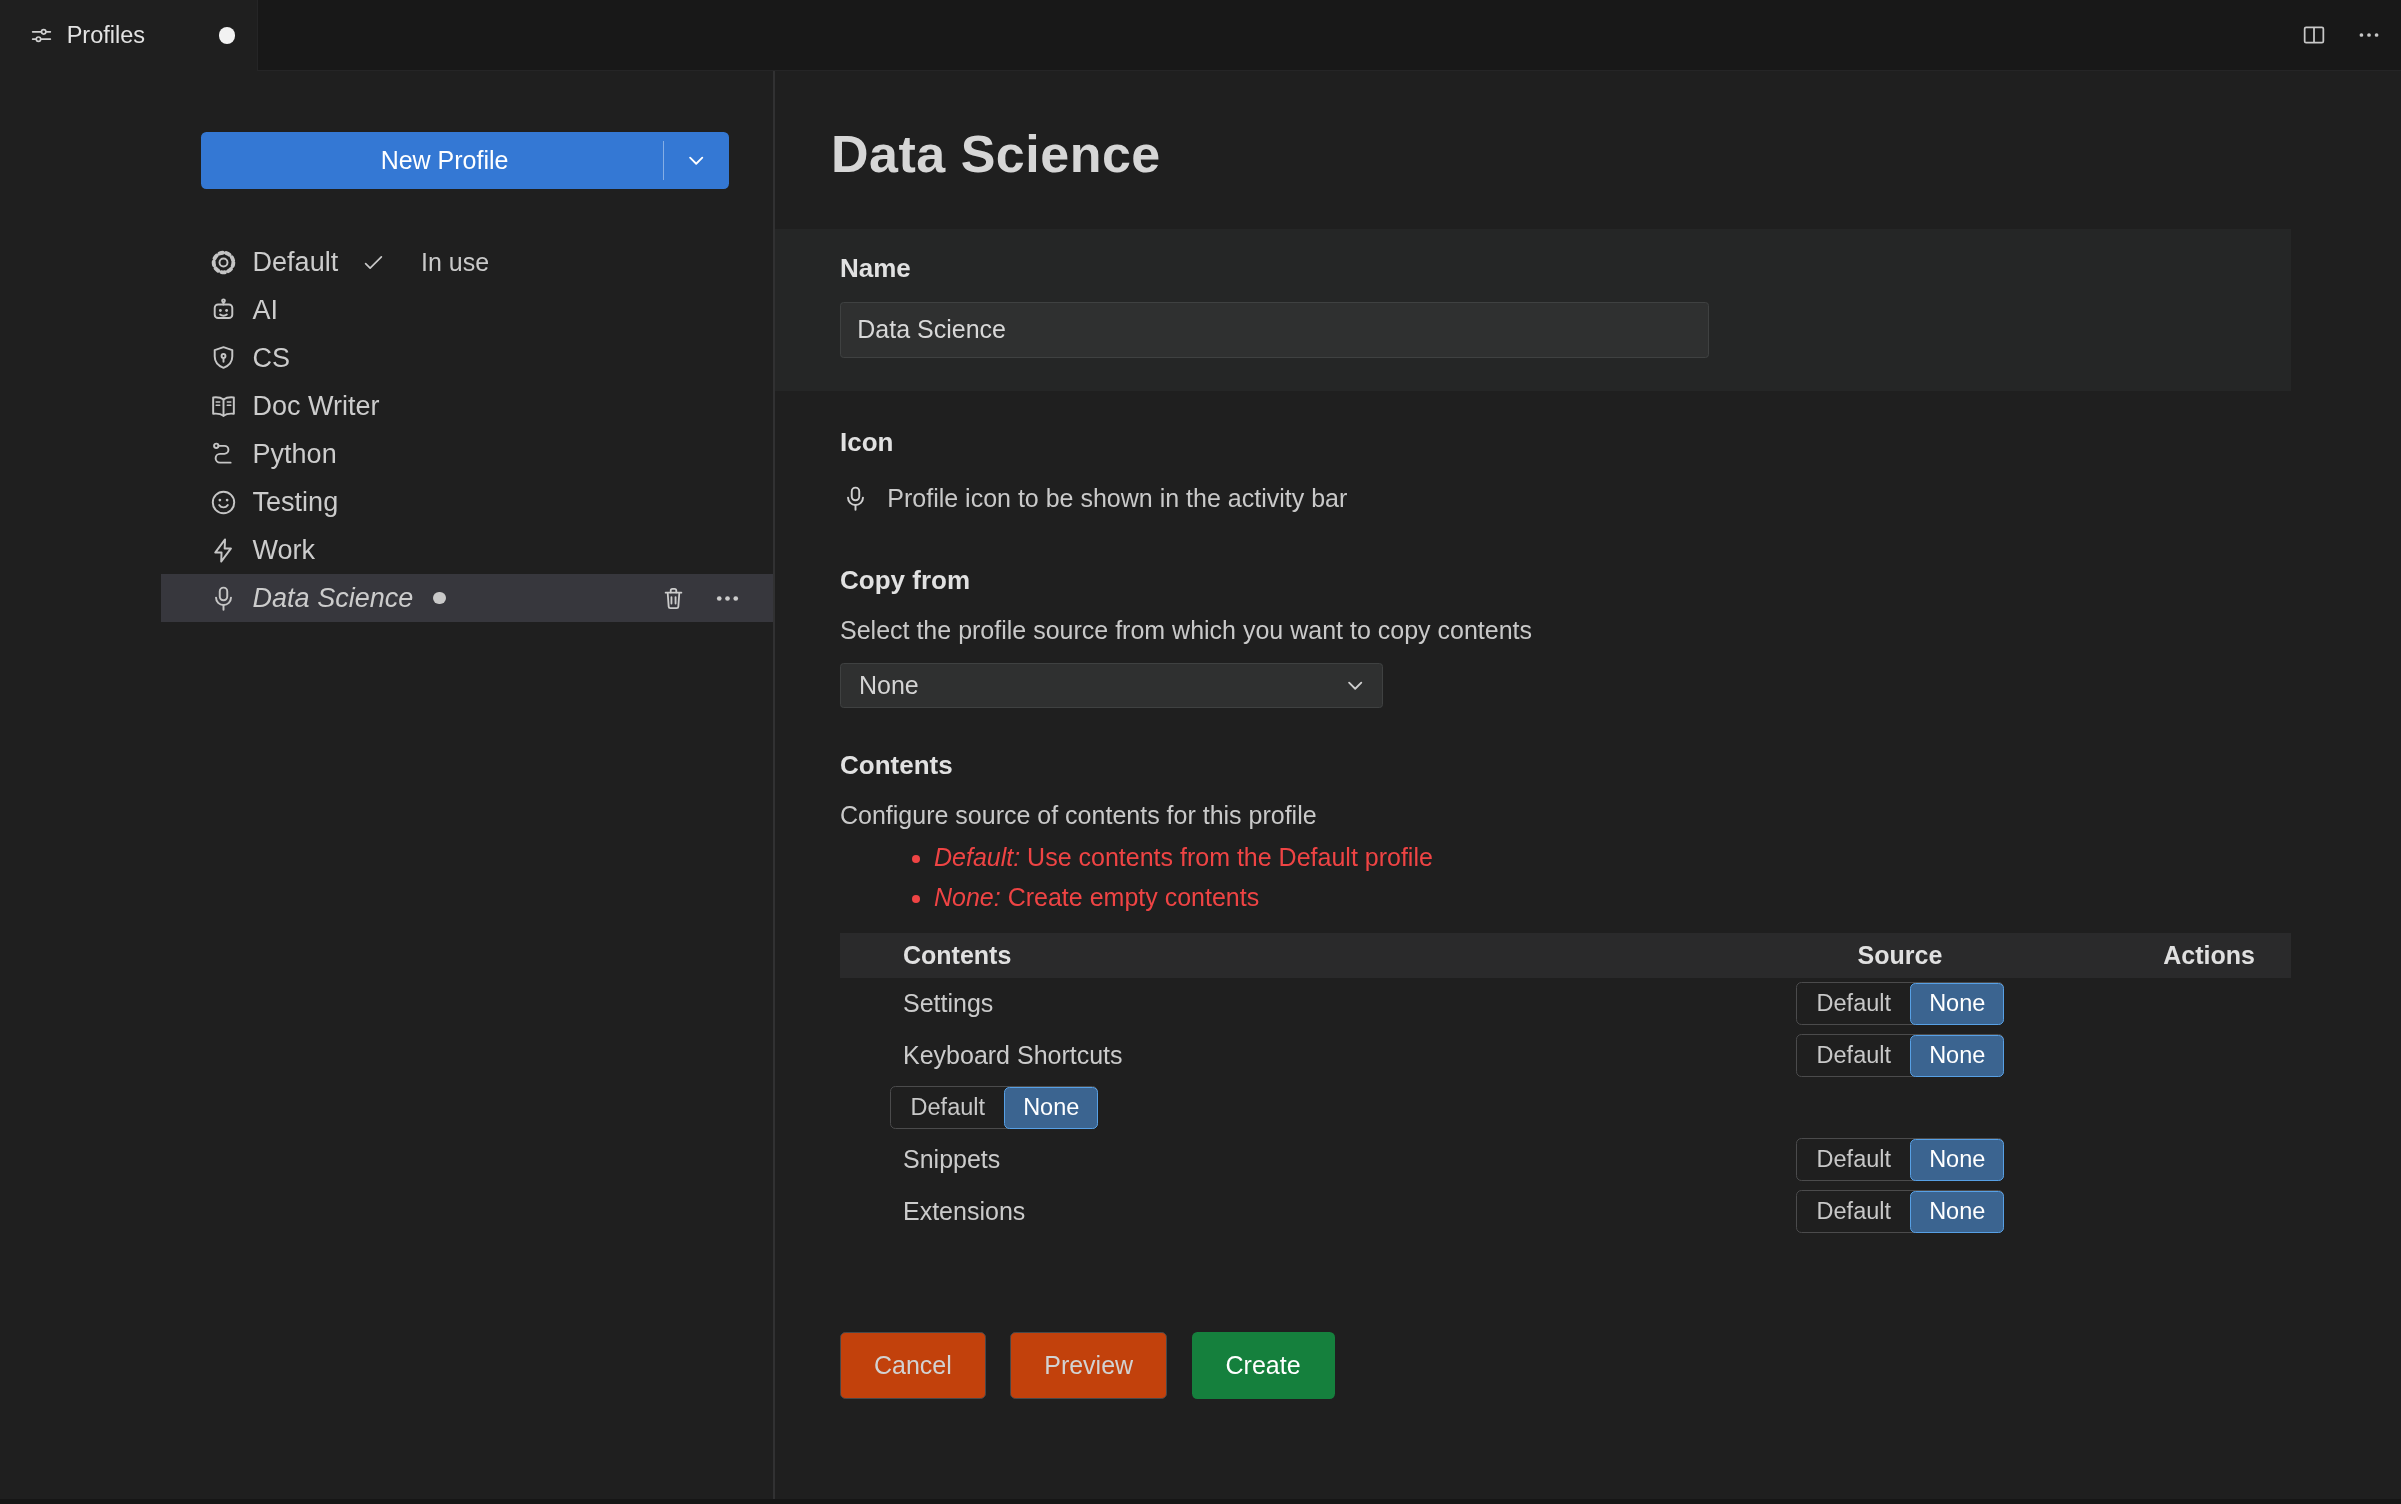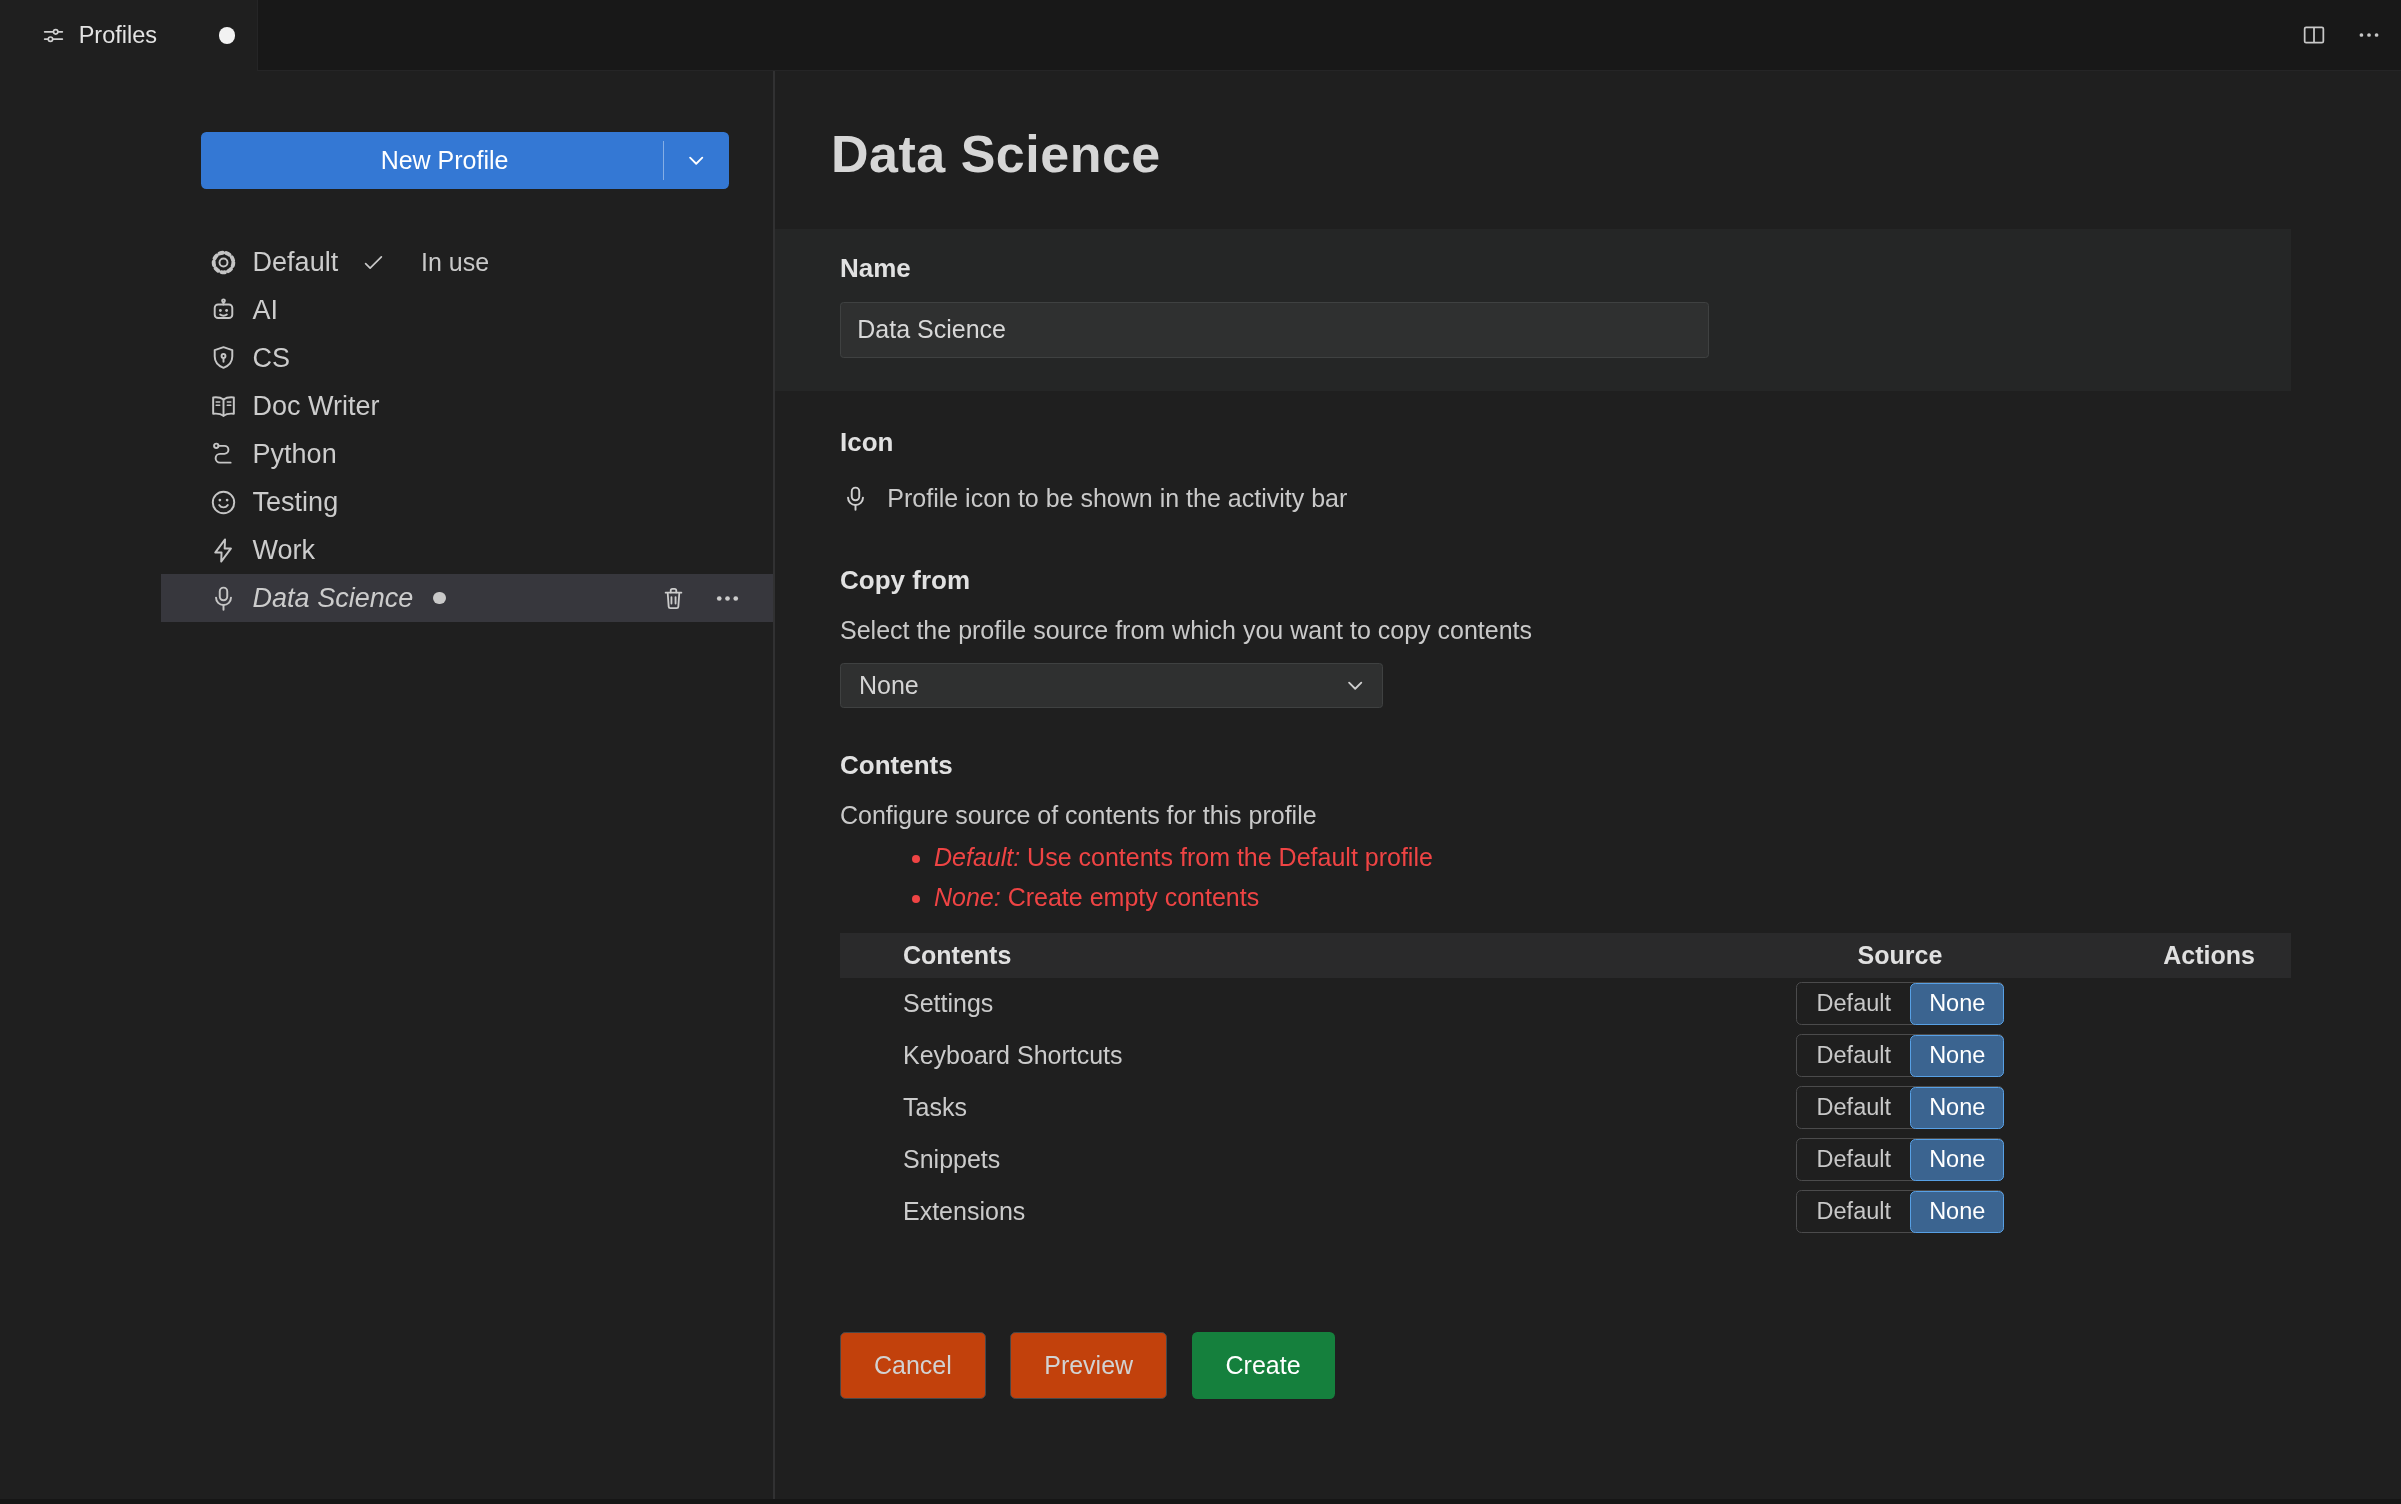--- a/index.html
+++ b/index.html
@@ -13,21 +13,21 @@
   svg { display:block; width:100%; height:100%; }
 
   
   .tabbar {
     position:absolute; top:0; left:0; width:2401px; height:71px;
     background:#181818; border-bottom:0.9px solid #252526;
     display:flex; align-items:stretch;
   }
   .tab {
     width:258px; background:#1f1f1f; border-right:0.9px solid #252526;
-    display:flex; align-items:center; padding:0 22px 0 41px;
+    display:flex; align-items:center; padding:0 22px 0 29px;
     position:relative; margin-bottom:-0.9px; cursor:pointer;
   }
   .tab-icon { width:25px; height:25px; color:#d0d0d0; flex:none; }
   .tab-label { margin-left:12.7px; font-size:23.5px; color:#e3e3e3; }
   .tab-dirty {
     width:16.3px; height:16.3px; border-radius:50%; background:#f2f2f2;
     margin-left:auto; flex:none;
   }
   .tabbar-actions {
     margin-left:auto; display:flex; align-items:center; gap:27px; padding-right:18px;
@@ -377,21 +377,20 @@
             <div class="col-contents cell-label">Keyboard Shortcuts</div>
             <div class="col-source">
               <div class="toggle">
                 <span class="seg">Default</span>
                 <span class="seg active">None</span>
               </div>
             </div>
             <div class="col-actions"></div>
           </div>
           <div class="trow">
-            <div class="col-contents cell-label">Tasks</div>
             <div class="col-source">
               <div class="toggle">
                 <span class="seg">Default</span>
                 <span class="seg active">None</span>
               </div>
             </div>
             <div class="col-actions"></div>
           </div>
           <div class="trow">
             <div class="col-contents cell-label">Snippets</div>

